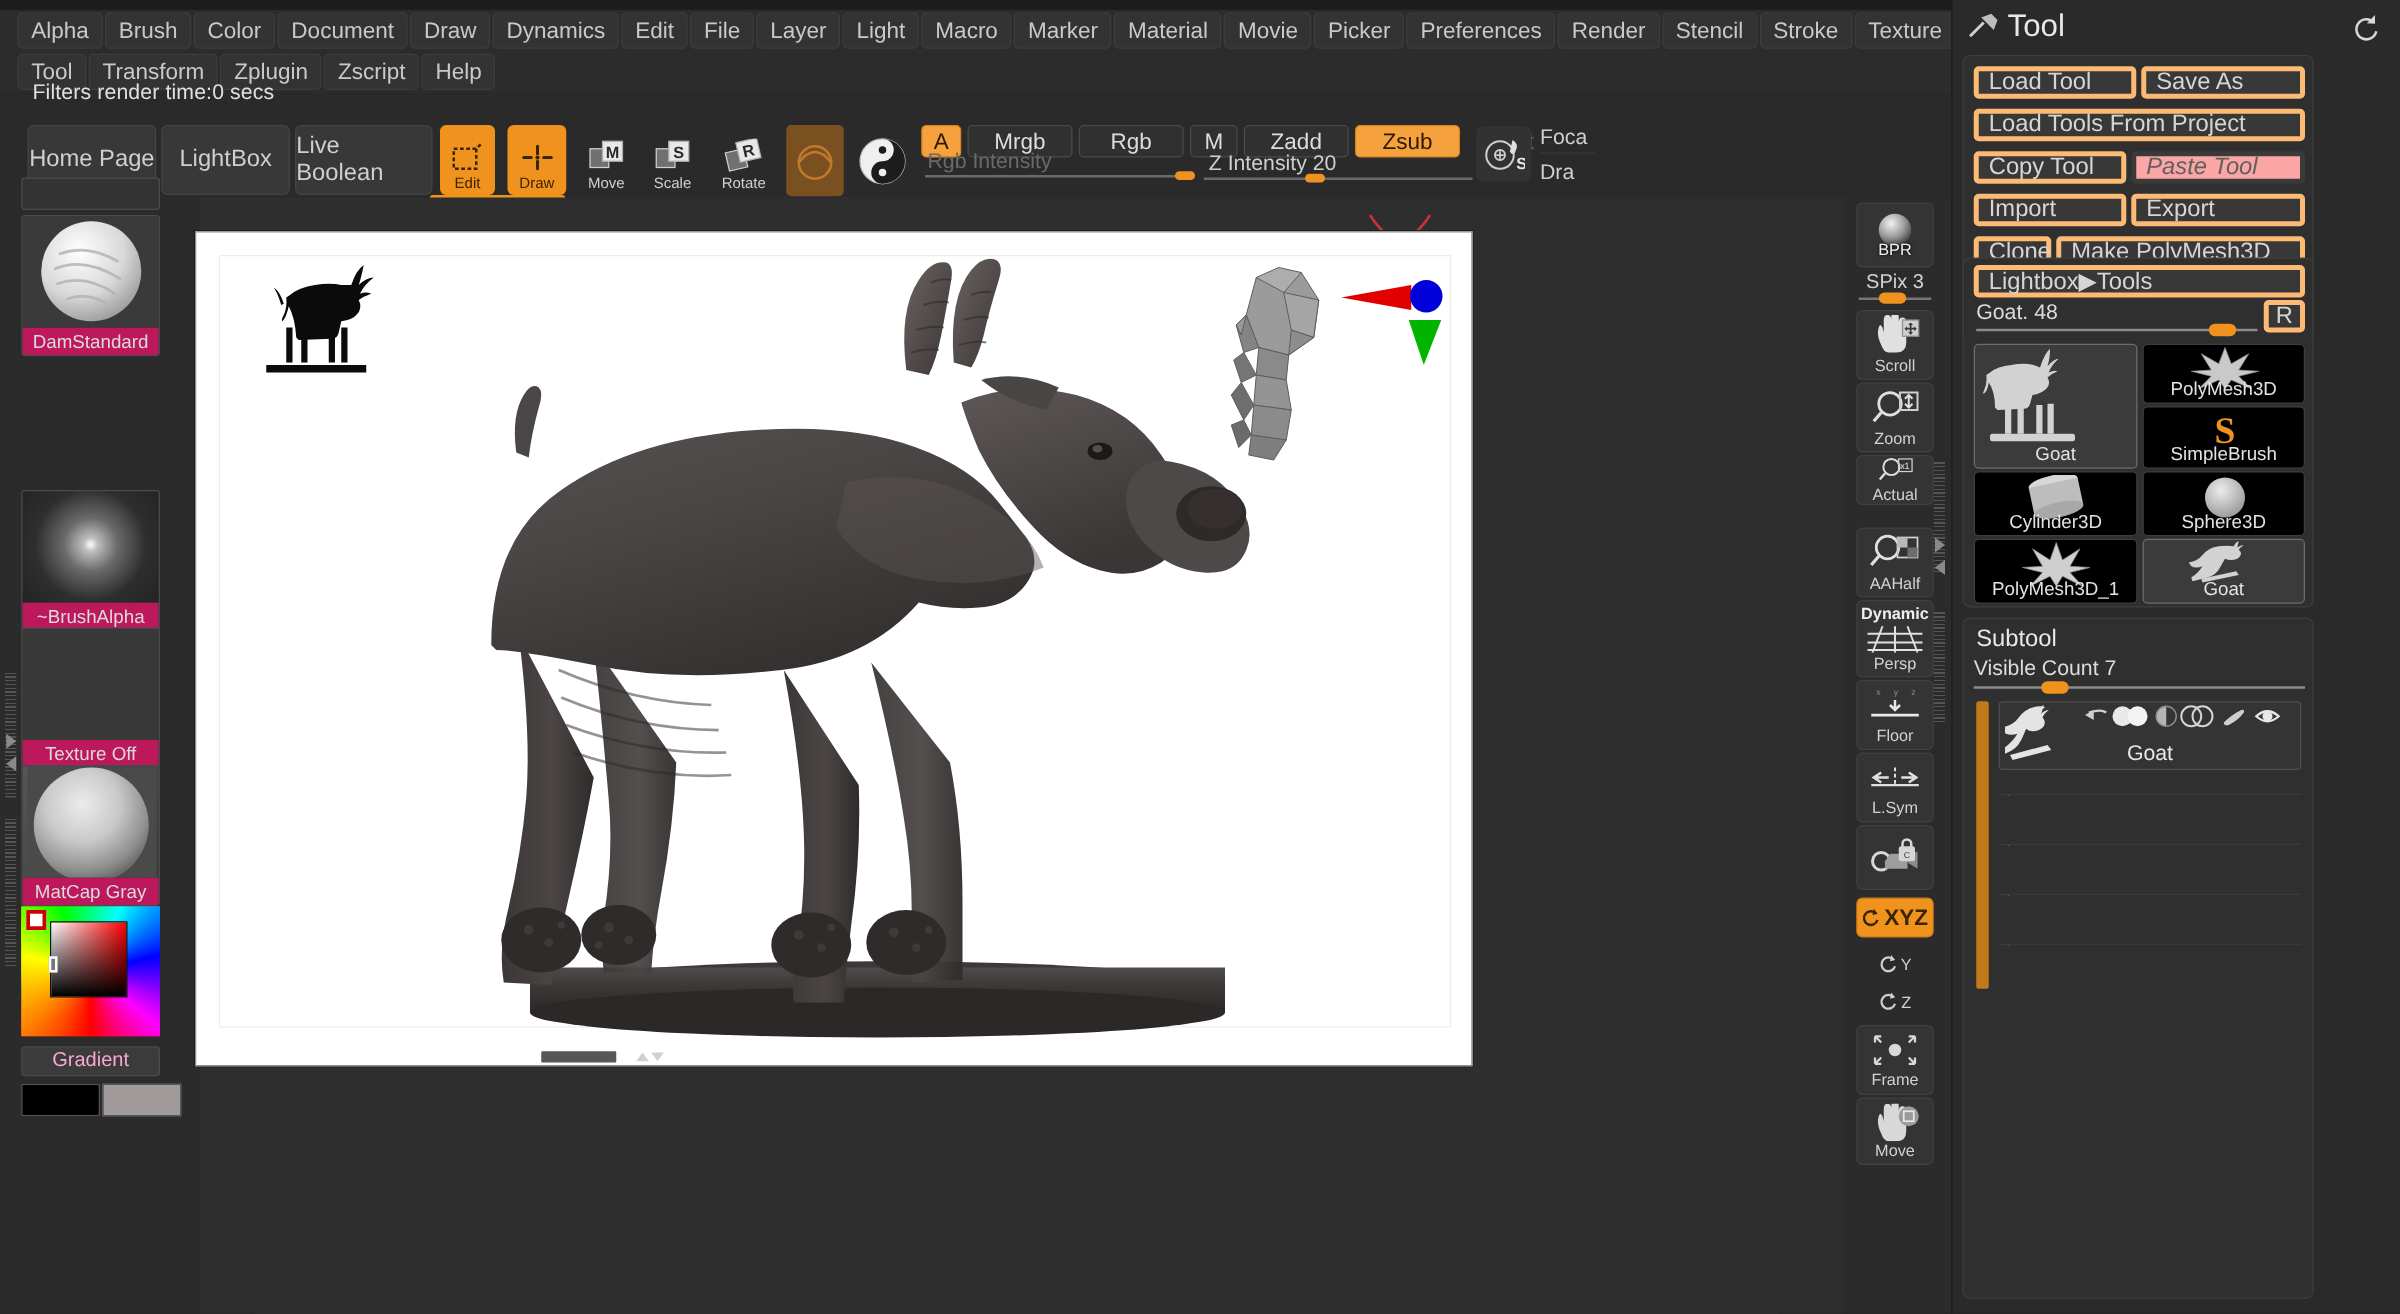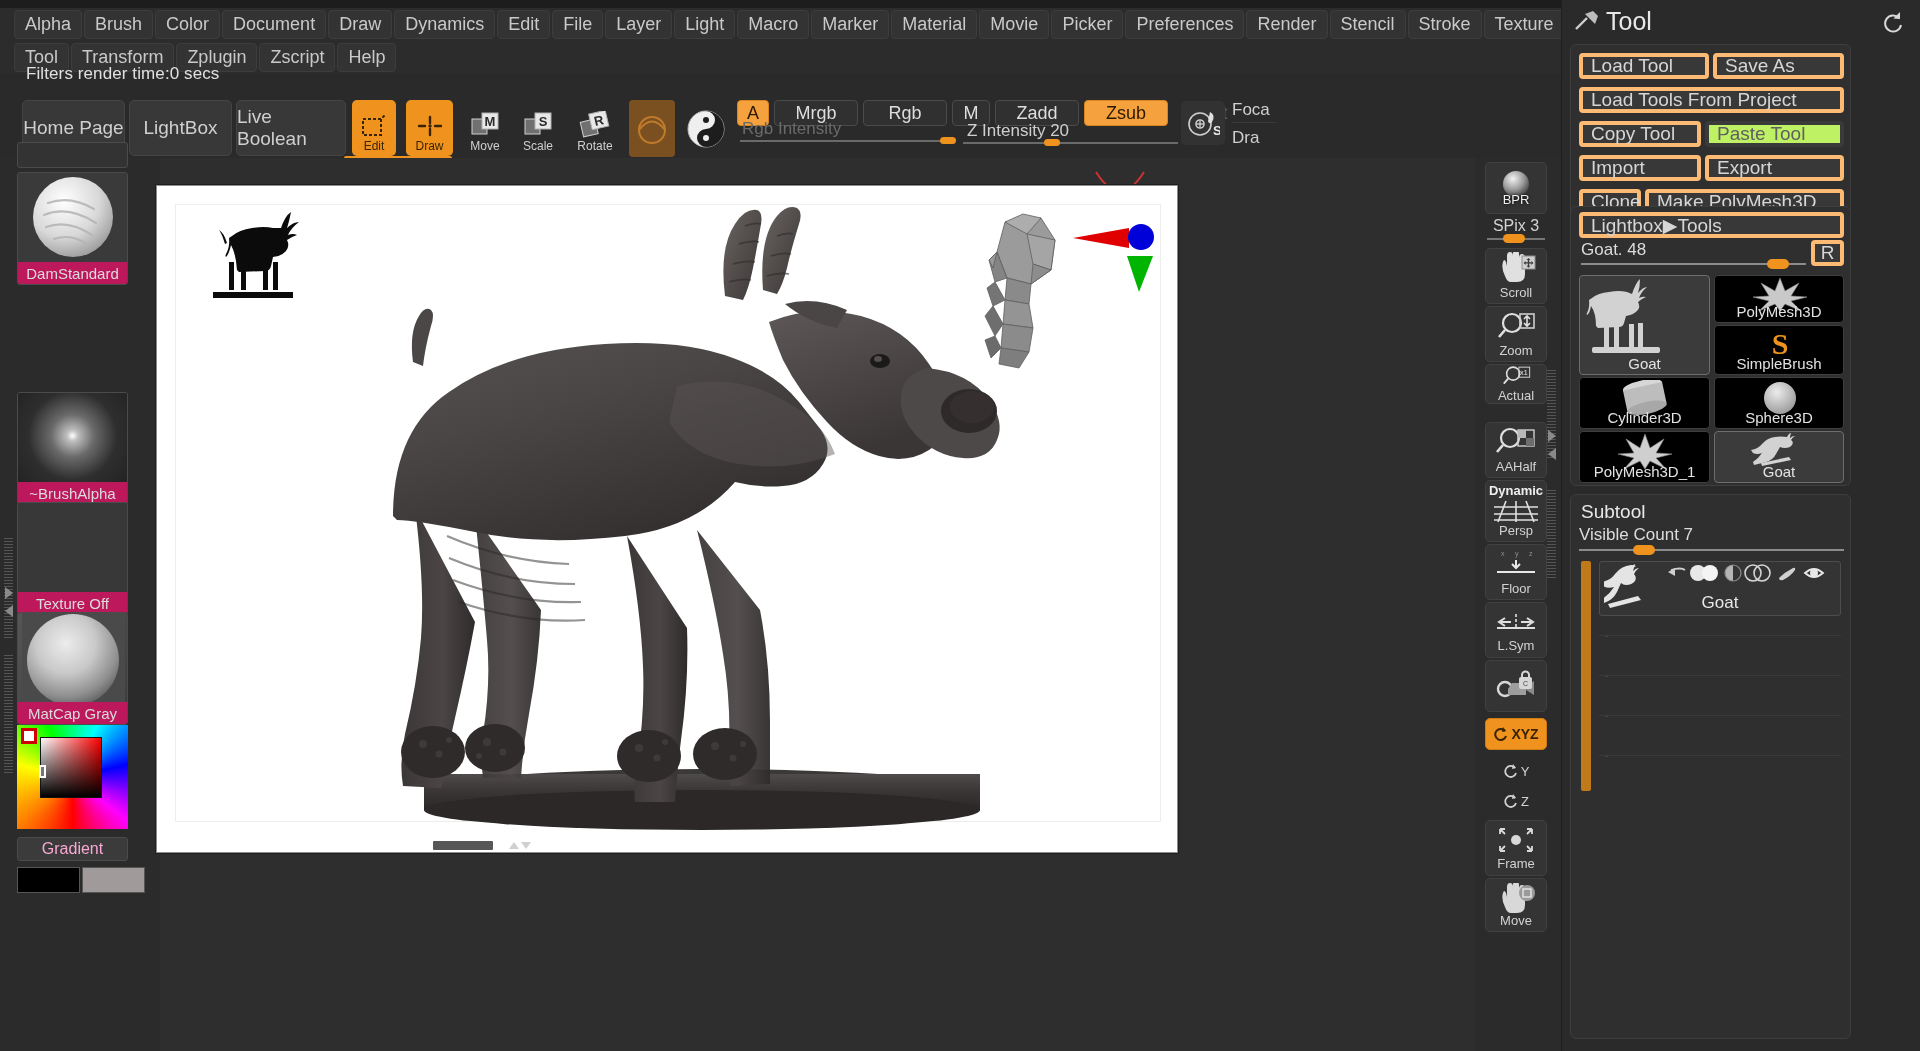--- a/index.html
+++ b/index.html
@@ -92,21 +92,21 @@
                justify-content:center; color:#d2d2d2; cursor:default; }
 
   
   .rightPanel { position:absolute; left:1561px; top:0; width:359px; height:1051px; background:#2a2a2a; border-left:1px solid #1e1e1e;}
   .rpHeader { position:absolute; left:0; top:0; width:359px; height:42px; display:flex; align-items:center; }
   .rpTitle { font-size:25px; color:#e8e8e8; margin-left:44px; }
   .rpGroup { position:absolute; left:8px; width:281px; background:#2f2f2f; border:1px solid #3e3e3e; border-radius:6px; }
   .rpBtn { position:absolute; background:#383838; border:4px solid #fdba74; border-radius:4px;
            color:#d6d6d6; font-size:19px; display:flex; align-items:center; padding-left:8px;
            cursor:default; white-space:nowrap; }
-  .rpBtn.dim { color:#606060; border-color:#3a3a3a; background:#bef264; }
+  .rpBtn.dim { color:#606060; border-color:#3a3a3a; background:#fca5a5;font-style:italic; }
   .rpBtn.ctr { justify-content:center; padding-left:0; }
   .rpSliderLabel { position:absolute; font-size:17px; color:#dcdcdc; }
   .rpThumbCell { position:absolute; background:#000000; border:1px solid #3e3e3e; border-radius:4px; overflow:hidden;}
   .rpThumbCell.sel { background:#3b3b3b; border-color:#6d6d6d; }
   .rpThumbLabel { position:absolute; bottom:2px; left:0; right:0; text-align:center; font-size:15px; color:#e2e2e2; }
   .stHeader { font-size:19px; color:#e8e8e8; }
   .stRow { position:absolute; border:1px solid #4d4d4d; border-radius:3px; background:#343434; }
   .stRowLabel { position:absolute; bottom:2px; left:0; right:0; text-align:center; font-size:17px; color:#e8e8e8;}
   .stScroll { position:absolute; width:10px; background:#c07a1a; border-radius:2px;}
   .dotrow { position:absolute; color:#5d5d5d; font-size:13px; }
@@ -629,21 +629,21 @@
         <path d="M29 9 v-3 a3.5 3.5 0 0 1 7 0 v3" fill="none" stroke="#d6d6d6" stroke-width="2"></path>
         <text x="32.5" y="17" font-size="7" fill="#444" text-anchor="middle" font-family="Liberation Sans">C</text>
       </svg>
     </div>
 
     <div class="rBtn on" style="top:560px;height:32px;flex-direction:row;gap:2px;">
       <svg width="16" height="18" viewBox="0 0 16 18">
         <path d="M12 6 a5.5 5.5 0 1 0 1 5" fill="none" stroke="#3a2401" stroke-width="2"></path>
         <path d="M10 2 L13 6 L9 7 Z" fill="#3a2401"></path>
       </svg>
-      <span style="font-size:14px;font-weight:bold;">XYZ</span>
+      <span style="font-size:18px;font-weight:bold;">XYZ</span>
     </div>
 
     <div class="rBtnPlain" style="top:598px;height:30px;gap:2px;">
       <svg width="16" height="18" viewBox="0 0 16 18">
         <path d="M12 6 a5.5 5.5 0 1 0 1 5" fill="none" stroke="#d0d0d0" stroke-width="1.8"></path>
         <path d="M10 2 L13 6 L9 7 Z" fill="#d0d0d0"></path>
       </svg>
       <span style="font-size:13px;">Y</span>
     </div>
 

